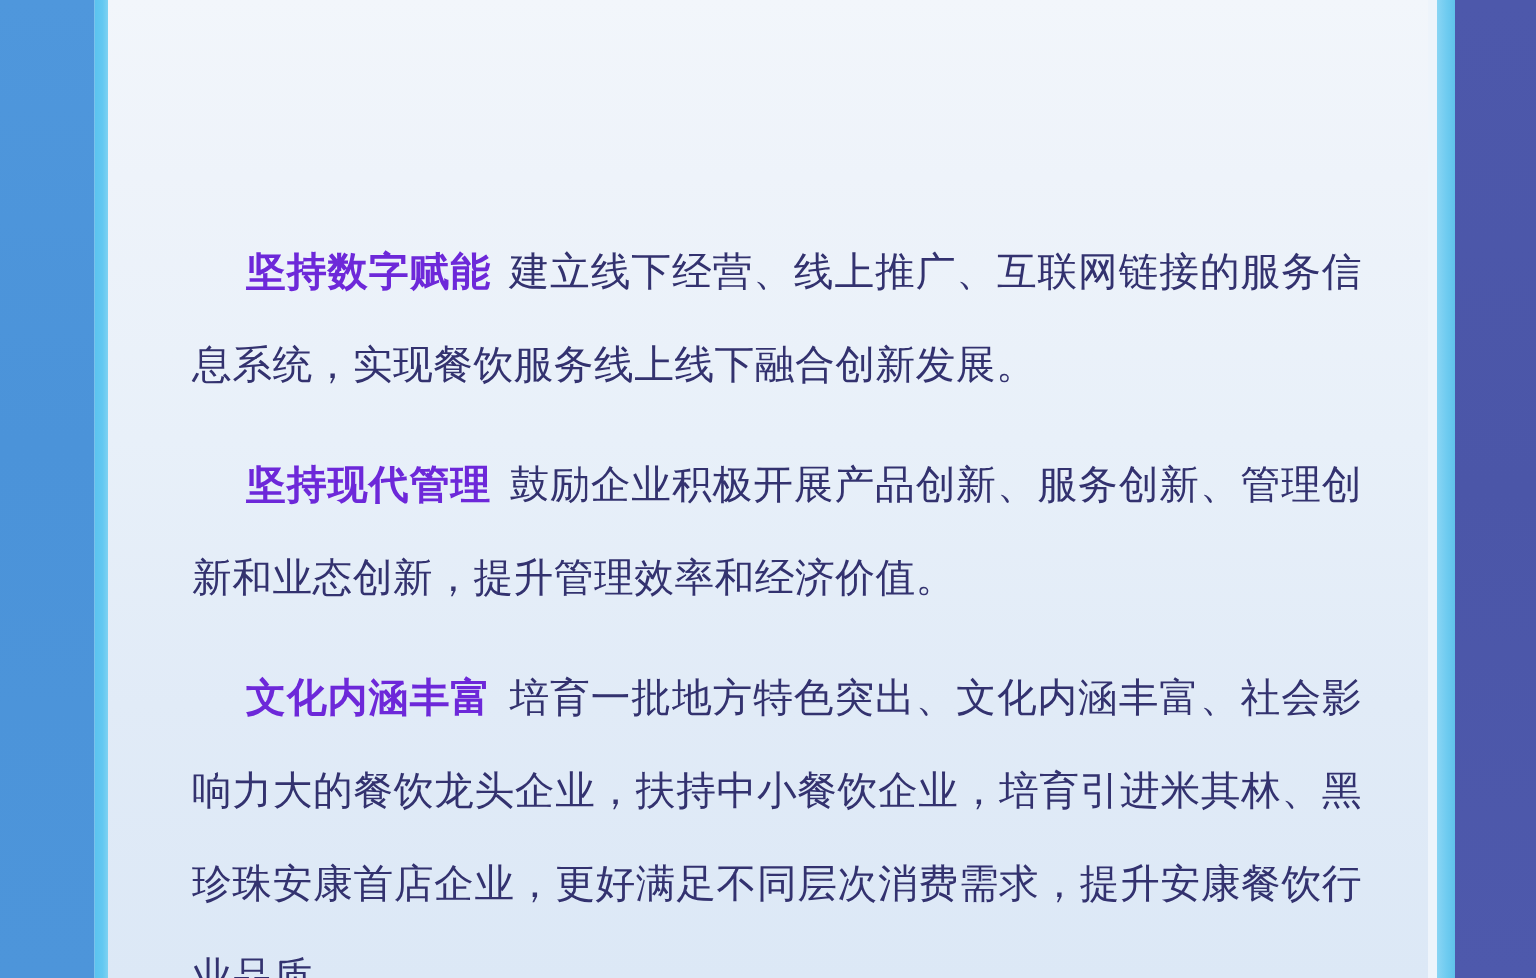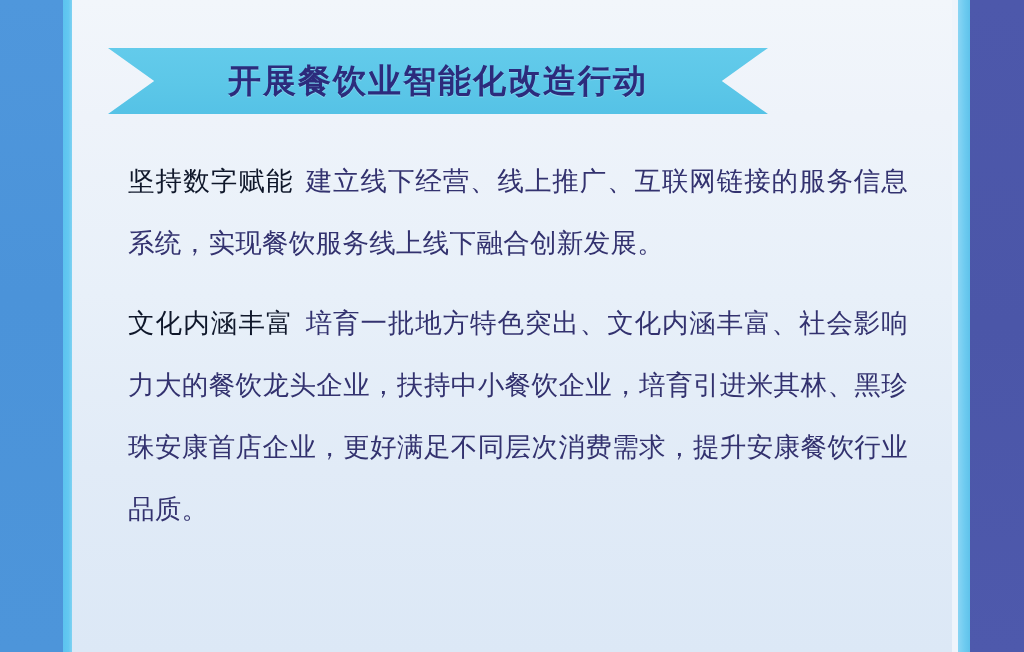--- a/index.html
+++ b/index.html
@@ -118,54 +118,54 @@
     color: #33326f;
     text-align: justify;
     text-justify: inter-ideograph;
     margin: 0 0 18px 0;
     letter-spacing: 0.3px;
   }
   .para:last-child {
     margin-bottom: 0;
   }
   .lead {
-    color: #0f172a;
-    font-weight: normal;
+    color: #6d28d9;
+    font-weight: bold;
     letter-spacing: 0.5px;
     margin-right: 12px;
+    margin-left: 36px;
   }
   .body-text {
     color: #33326f;
   }
 </style>
 </head>
 <body>
 
 <div class="poster">
 
   <div class="band-left-blue"></div>
   <div class="band-left-cyan"></div>
 
   <div class="panel"></div>
 
   <div class="band-right-white"></div>
   <div class="band-right-cyan"></div>
   <div class="band-right-indigo"></div>
 
-  <div class="ribbon-wrap">
-    <div class="ribbon"></div>
-    <div class="ribbon-title">开展餐饮业智能化改造行动</div>
-  </div>
 
   <div class="content">
 
     <p class="para">
       <span class="lead">坚持数字赋能</span><span class="body-text">建立线下经营、线上推广、互联网链接的服务信息系统，实现餐饮服务线上线下融合创新发展。</span>
     </p>
 
+    <p class="para">
+      <span class="lead">坚持现代管理</span><span class="body-text">鼓励企业积极开展产品创新、服务创新、管理创新和业态创新，提升管理效率和经济价值。</span>
+    </p>
 
     <p class="para">
       <span class="lead">文化内涵丰富</span><span class="body-text">培育一批地方特色突出、文化内涵丰富、社会影响力大的餐饮龙头企业，扶持中小餐饮企业，培育引进米其林、黑珍珠安康首店企业，更好满足不同层次消费需求，提升安康餐饮行业品质。</span>
     </p>
 
   </div>
 
 </div>
 
 </body></html>

